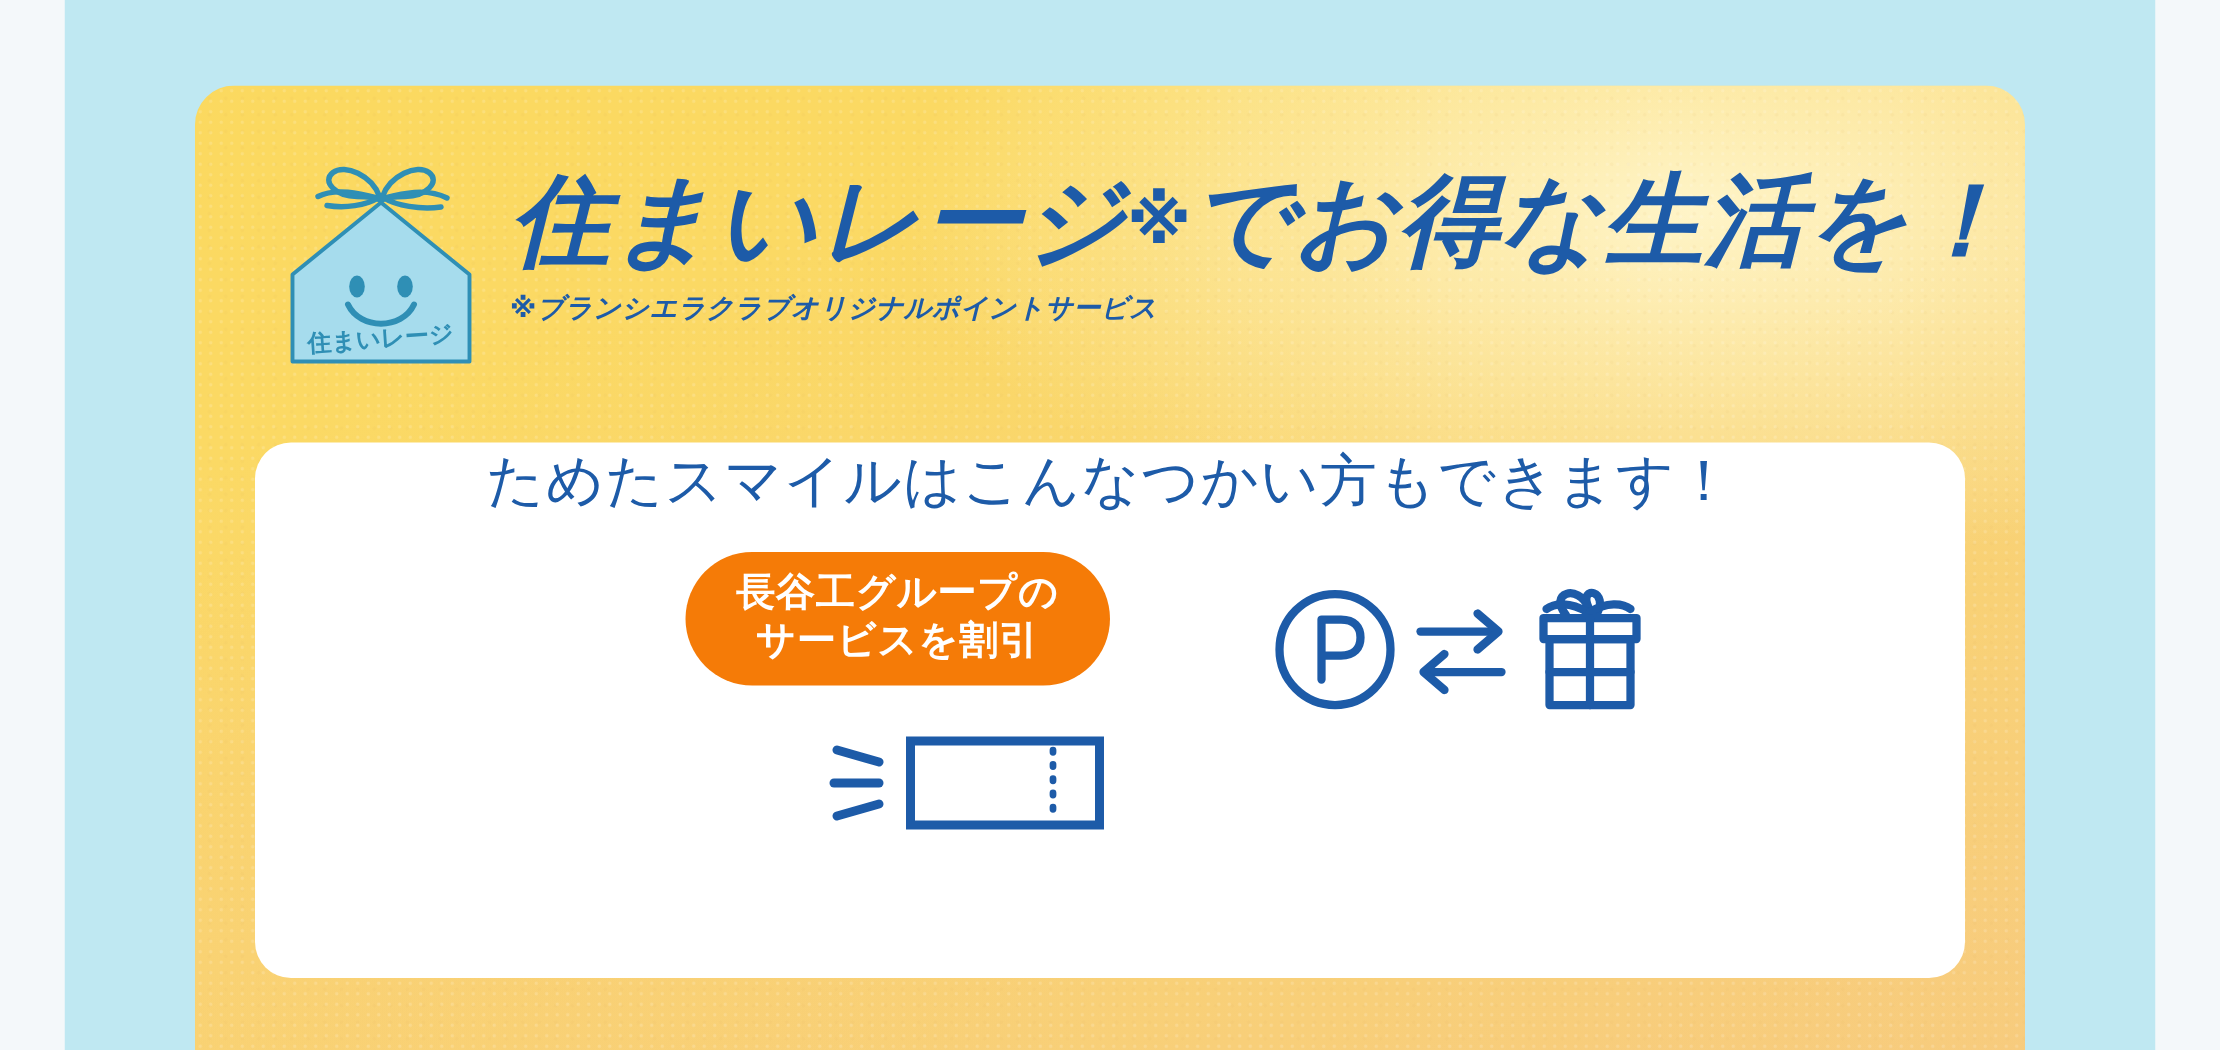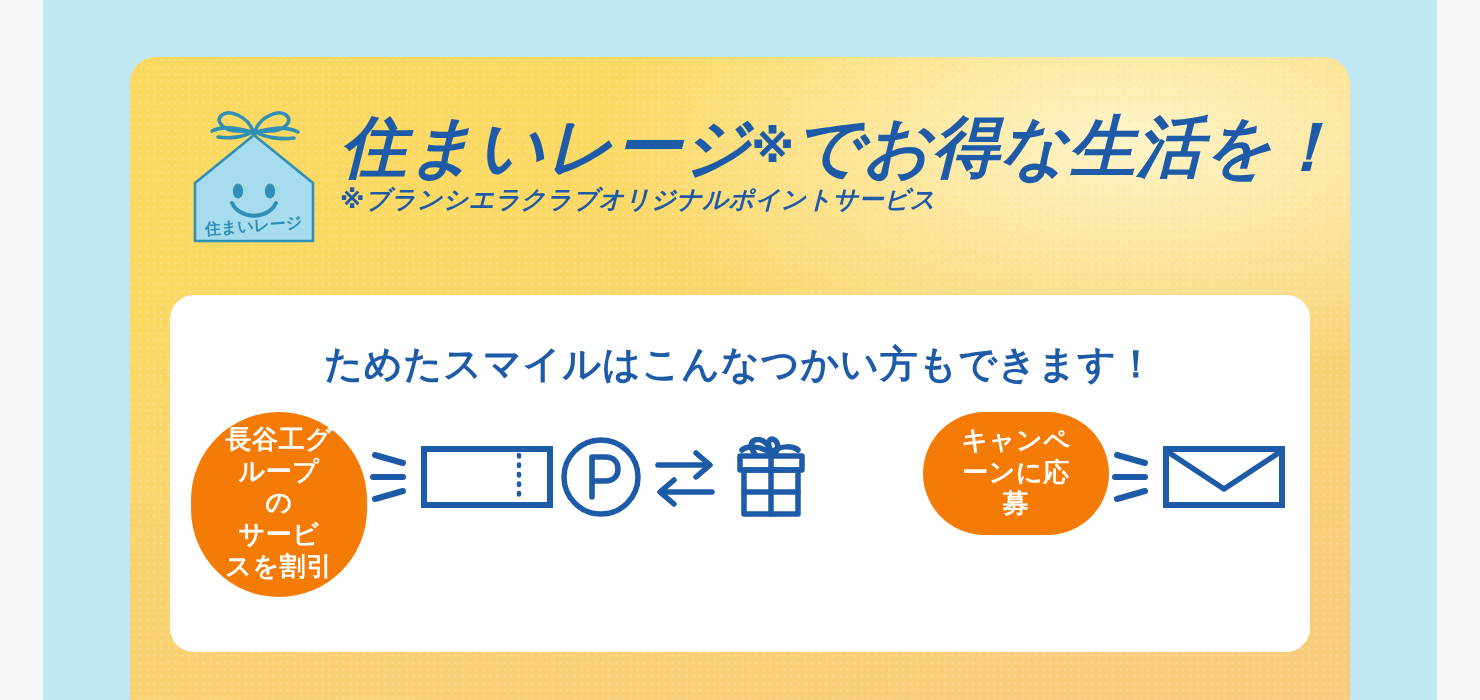--- a/index.html
+++ b/index.html
@@ -96,63 +96,62 @@
     letter-spacing: 0.5px;
     white-space: nowrap;
   }
   #promo-title .ref-mark {
     font-size: 44px;
     vertical-align: 8px;
     letter-spacing: 0;
   }
 
   #promo-subtitle {
-    margin-top: 0;
-    font-size: 25px;
+    margin-top: 10px;
+    font-size: 18px;
     font-weight: 700;
     color: #1d5ba8;
     letter-spacing: 0.4px;
     white-space: nowrap;
   }
 
   
   #usage-card {
     position: absolute;
     left: 40px;
     top: 238px;
     width: 1140px;
     height: 357px;
     background: #ffffff;
     border-radius: 24px;
     z-index: 3;
   }
 
   #usage-heading {
     text-align: center;
-    margin-top: 44px;
     font-size: 38px;
-    font-weight: 700;
+    font-weight: 400;
     color: #1d5ba8;
     letter-spacing: 0.8px;
     white-space: nowrap;
   }
 
   
   #options-row {
     display: flex;
     justify-content: center;
     align-items: flex-start;
     margin-top: 22px;
   }
 
   .option-col {
     width: 366px;
     display: flex;
-    flex-direction: row;
-    align-items: flex-start;
+    flex-direction: column;
+    align-items: flex-end;
   }
 
   .option-pill {
     background: #f57b07;
     color: #ffffff;
     border-radius: 999px;
     font-weight: 700;
     text-align: center;
     letter-spacing: 0.6px;
     line-height: 1.22;
@@ -279,34 +278,20 @@
                 <path d="M214 18 C225 11, 236 12, 241 16"></path>
                 <rect x="183" y="22" width="62" height="14"></rect>
                 <rect x="187" y="36" width="54" height="44"></rect>
                 <line x1="214" y1="22" x2="214" y2="80"></line>
                 <line x1="187" y1="58" x2="241" y2="58"></line>
               </g>
             </svg>
           </div>
         </div>
 
-        <div class="option-col">
-          <button class="option-pill one-line">キャンペーンに応募</button>
-          <div class="option-icon">
-            <svg width="180" height="80" viewBox="0 0 180 80" aria-hidden="true">
-              <g stroke="#1d5ba8" stroke-width="6" stroke-linecap="round" fill="none">
-                <line x1="8" y1="18" x2="36" y2="26"></line>
-                <line x1="6" y1="40" x2="36" y2="40"></line>
-                <line x1="8" y1="62" x2="36" y2="54"></line>
-              </g>
-              <rect x="57" y="12" width="116" height="56" fill="#ffffff" stroke="#1d5ba8" stroke-width="6"></rect>
-              <polyline points="59,15 115,52 171,15" fill="none" stroke="#1d5ba8" stroke-width="5.5" stroke-linecap="round" stroke-linejoin="round"></polyline>
-            </svg>
-          </div>
-        </div>
 
       </div>
     </div>
   </div>
 
   <div id="left-white-gutter"></div>
   <div id="right-white-gutter"></div>
 </div>
 
 </body></html>

